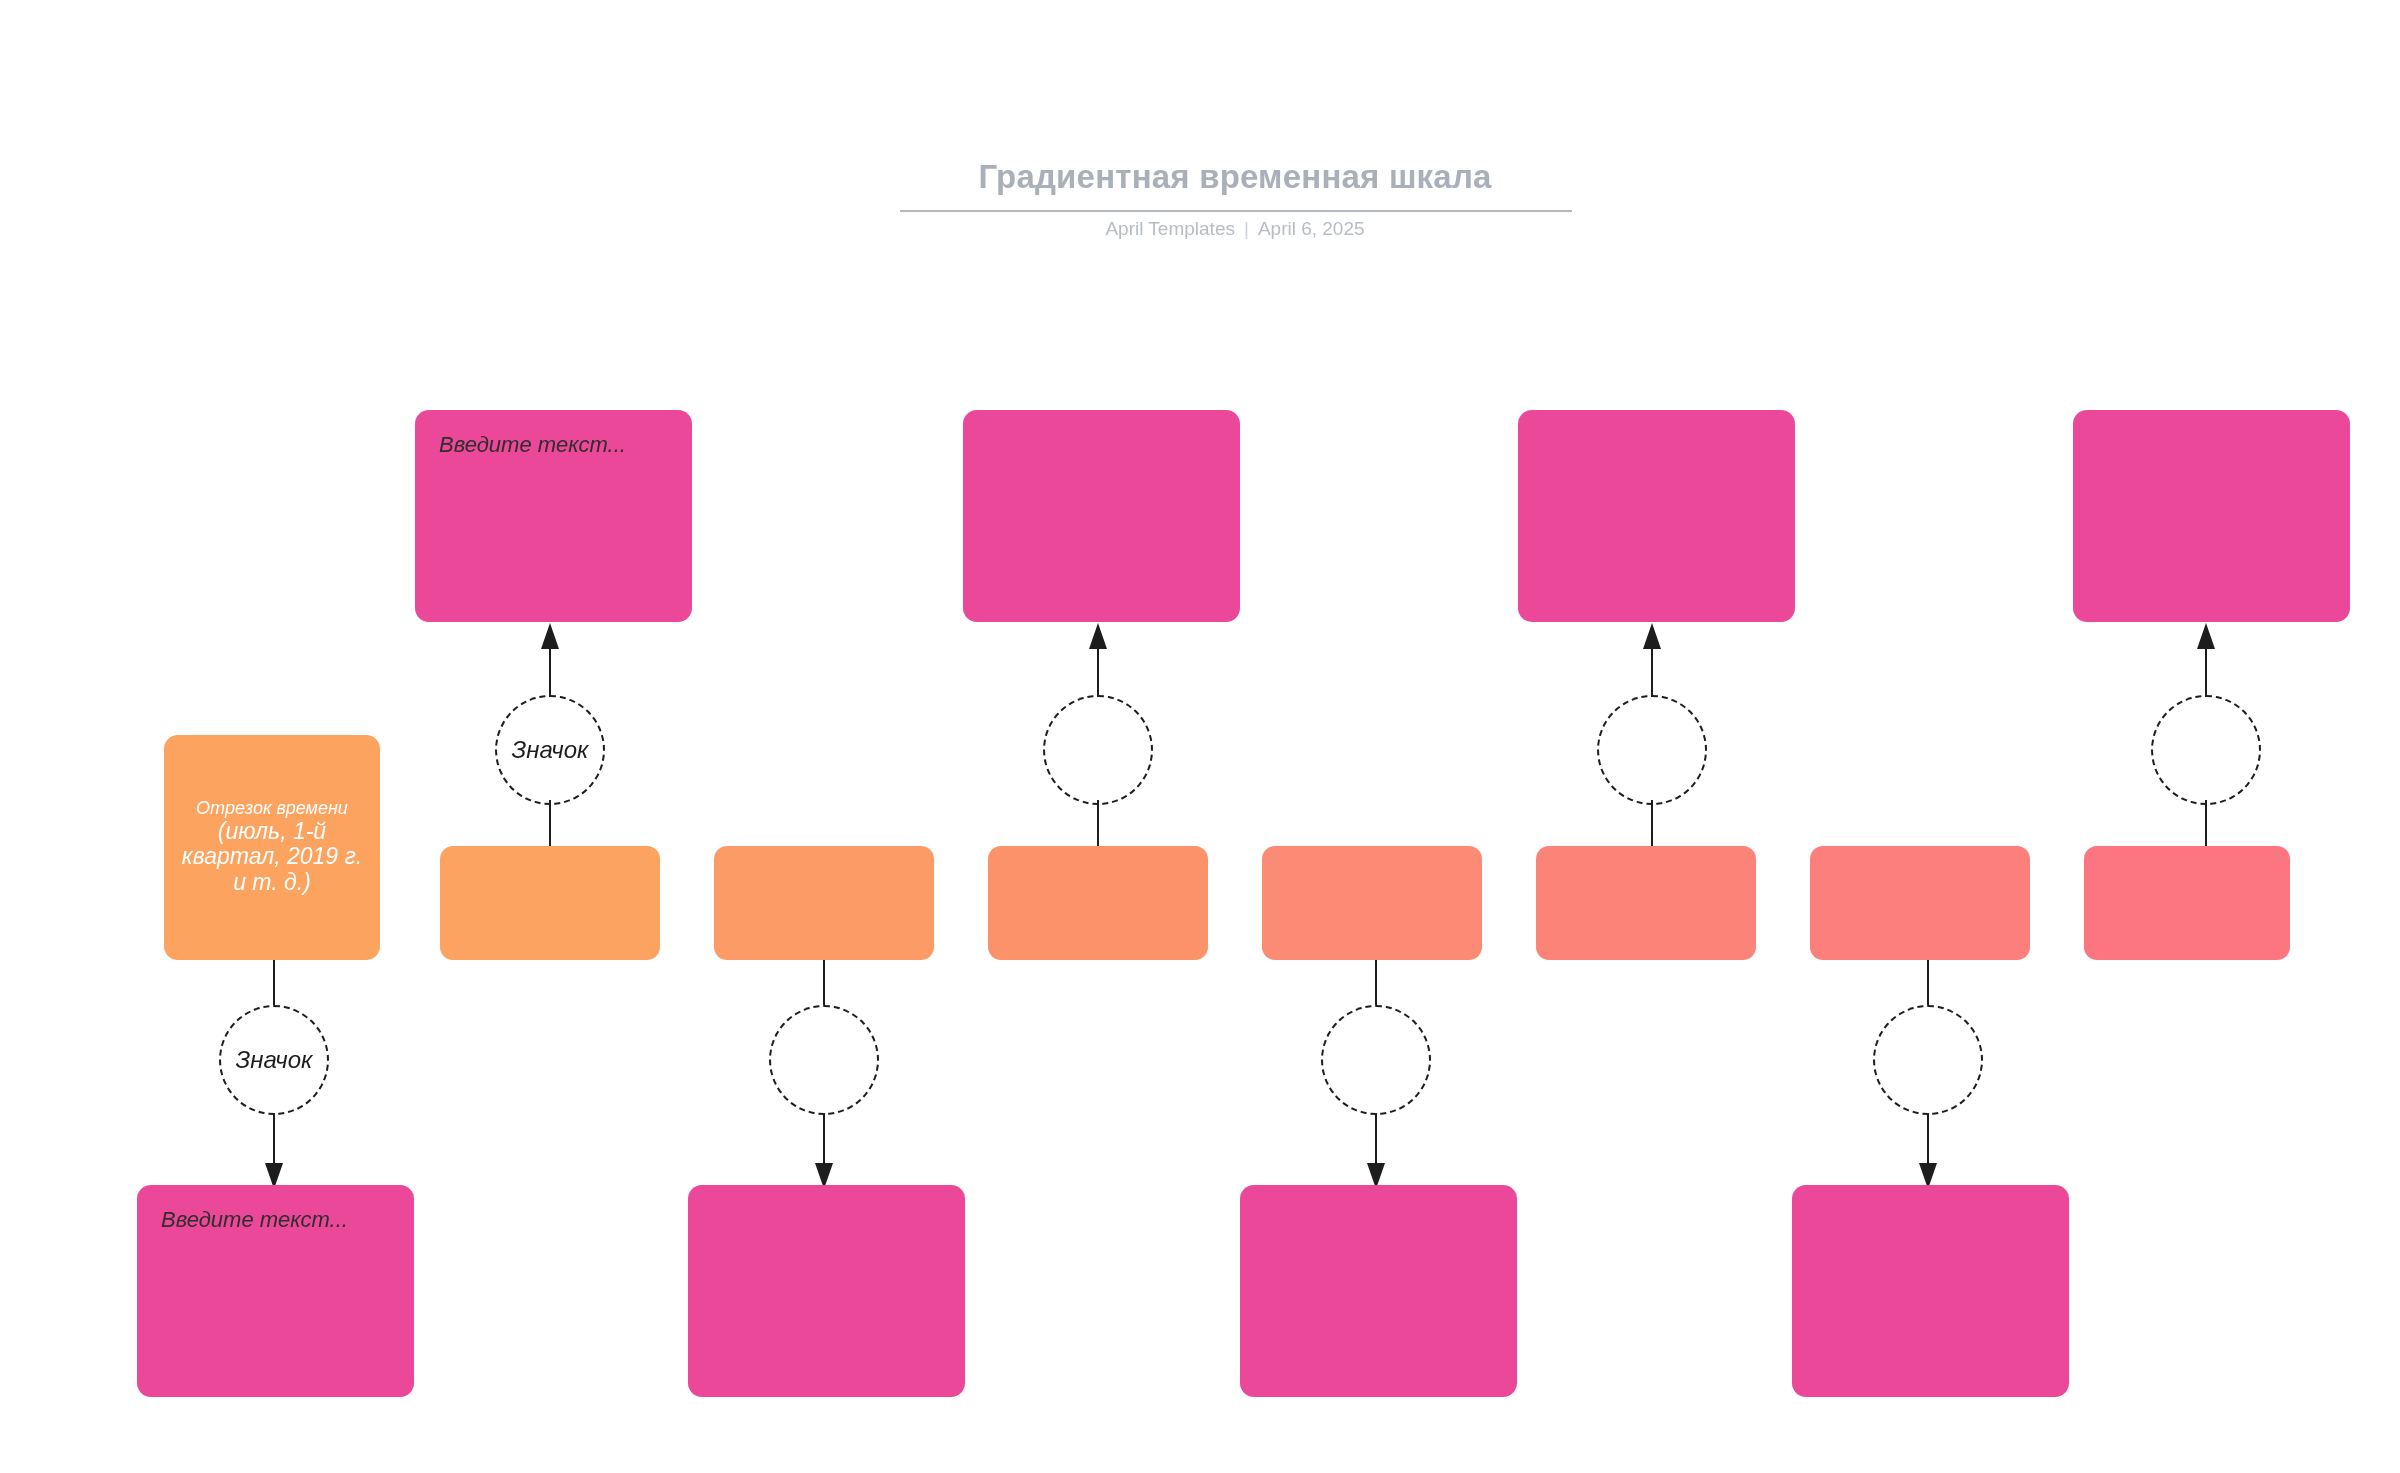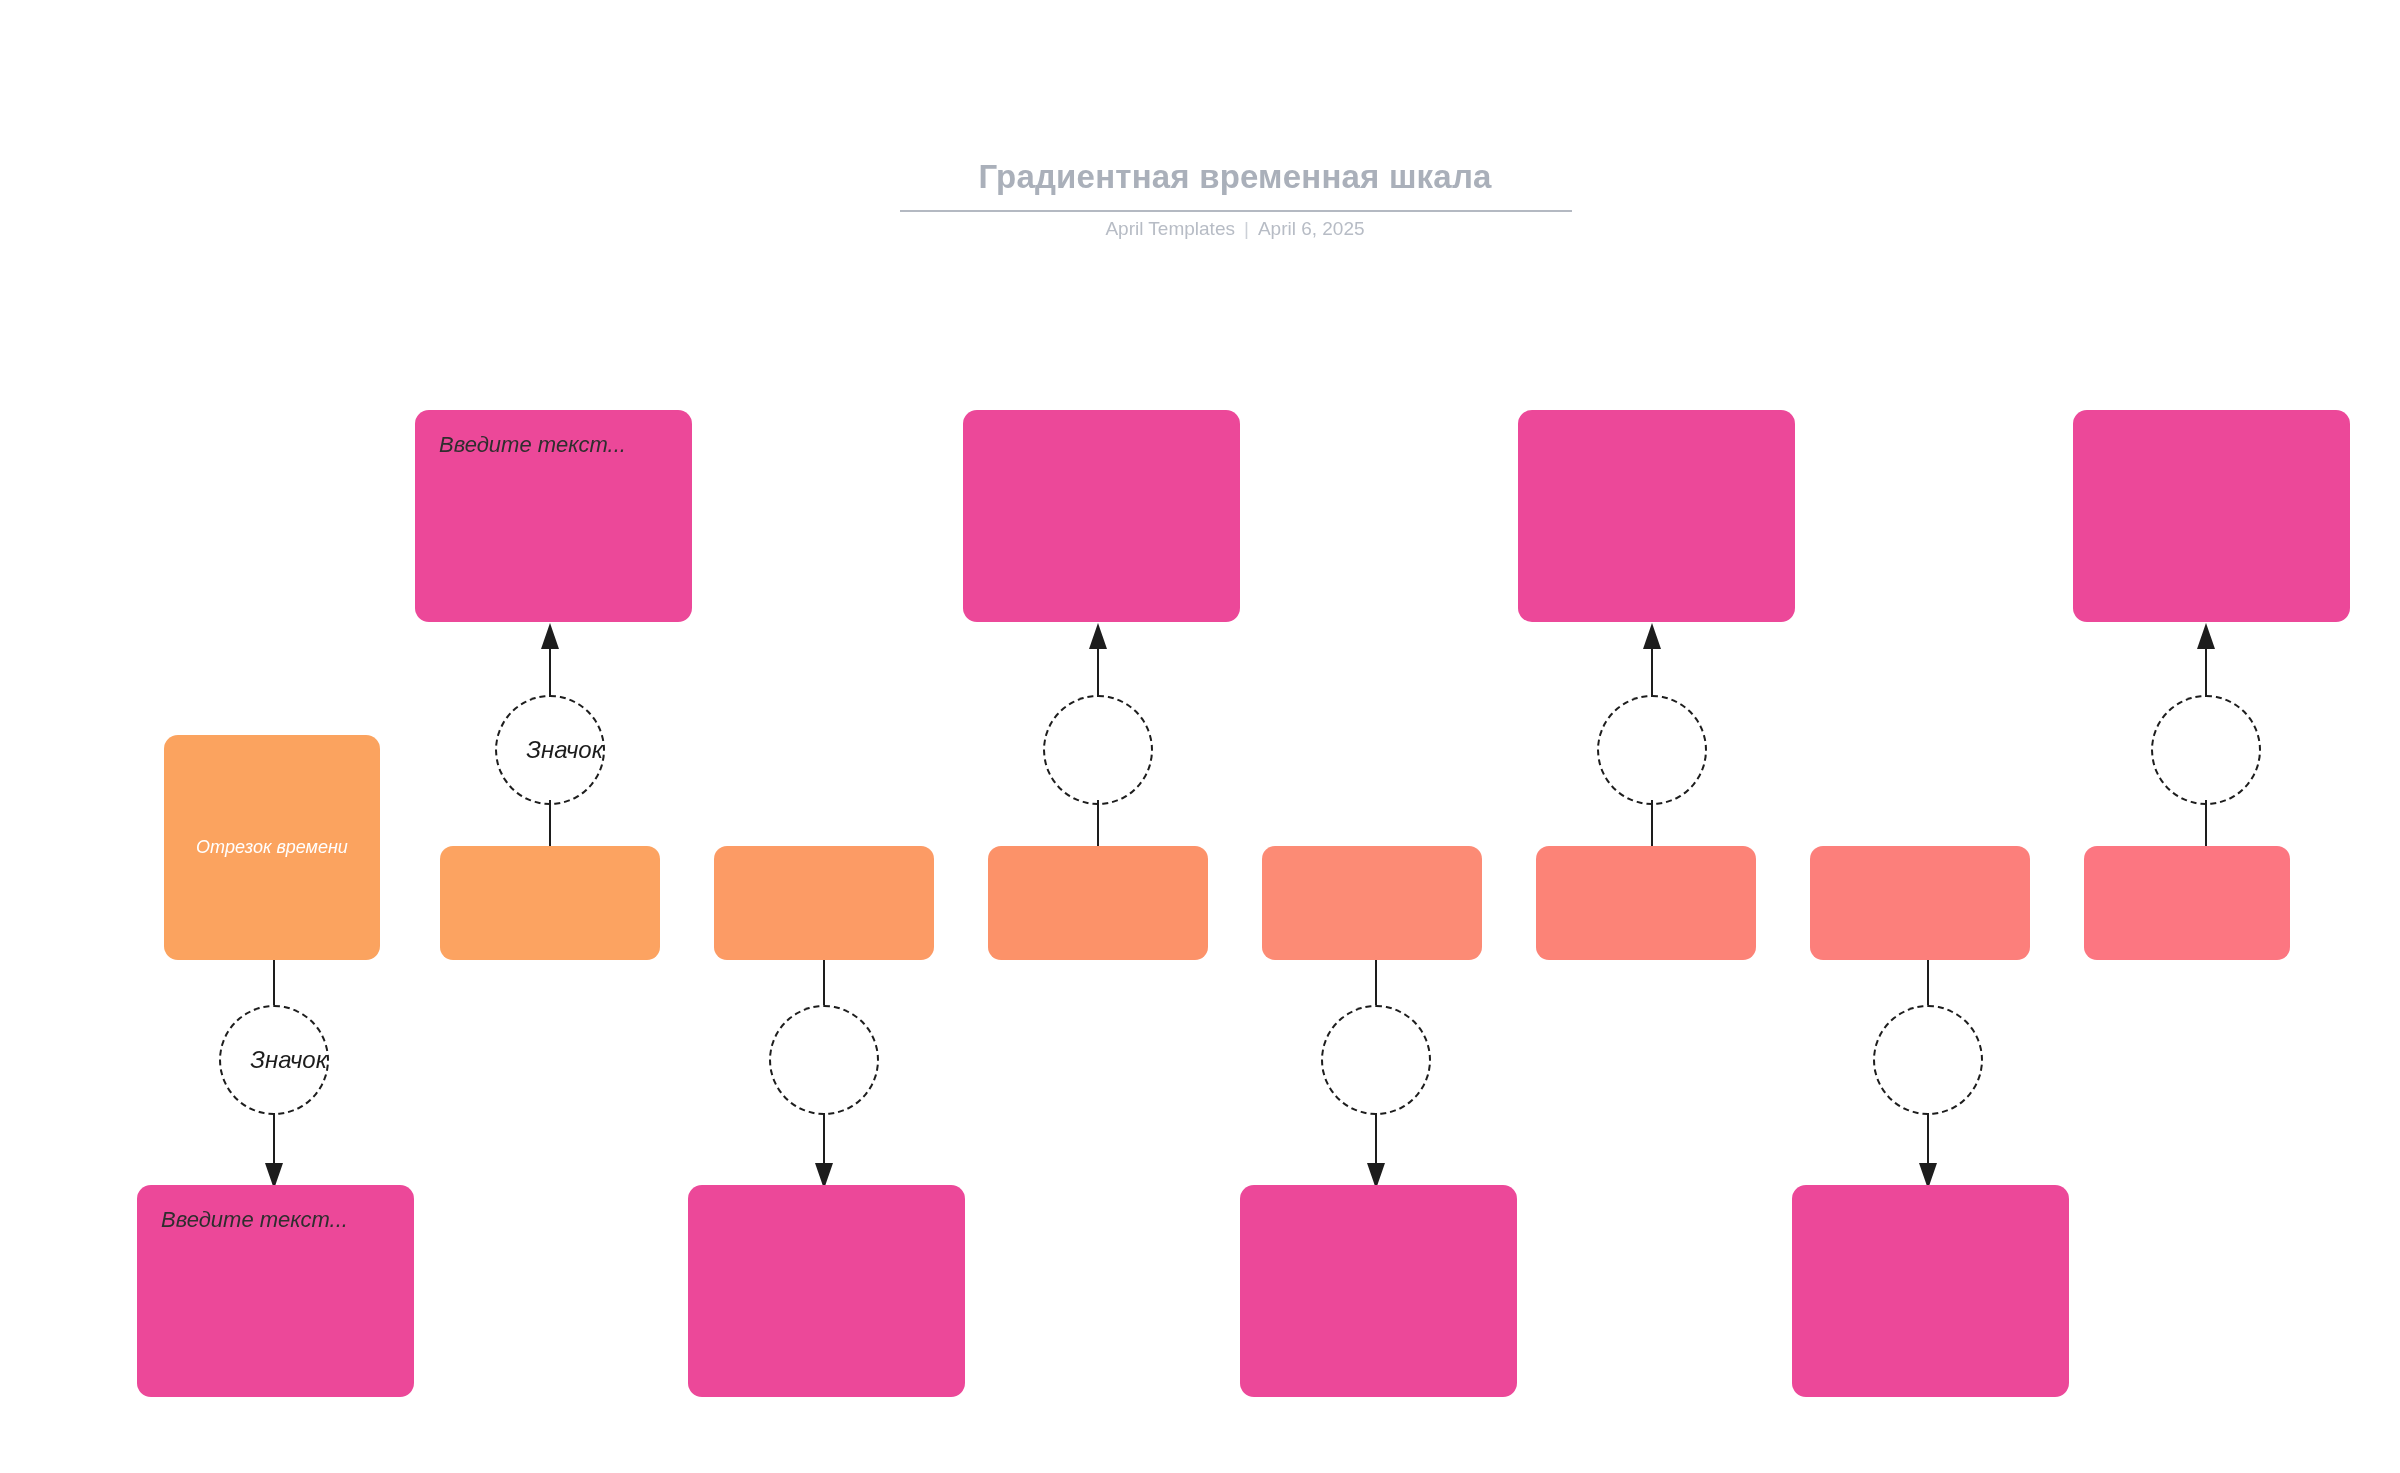--- a/index.html
+++ b/index.html
@@ -109,21 +109,21 @@
   .icon-circle {
     position: absolute;
     width: 110px;
     height: 110px;
     border: 2px dashed #1d1d1d;
     border-radius: 50%;
     box-sizing: border-box;
     background: transparent;
     display: flex;
     align-items: center;
-    justify-content: flex-end;
+    justify-content: center;
   }
   .icon-circle-label {
     font-size: 24px;
     font-style: italic;
     color: #1d1d1d;
     white-space: nowrap;
   }
 
   .connector {
     position: absolute;
@@ -142,20 +142,21 @@
 <div id="header">
   <div id="title">Градиентная временная шкала</div>
   <div id="title-rule"></div>
   <div id="subtitle">
     <span>April Templates</span><span class="sep">|</span><span>April 6, 2025</span>
   </div>
 </div>
 
 <div class="period-card" style="left:164px; top:735px; width:216px; height:225px;">
   <div class="period-title">Отрезок времени</div>
+  <div class="period-sub">(июль, 1-й квартал, 2019 г. и т. д.)</div>
 </div>
 
 <div class="bar" style="left:440px;  top:846px; width:220px; height:114px; background:#fca361;"></div>
 <div class="bar" style="left:714px;  top:846px; width:220px; height:114px; background:#fc9b65;"></div>
 <div class="bar" style="left:988px;  top:846px; width:220px; height:114px; background:#fc9269;"></div>
 <div class="bar" style="left:1262px; top:846px; width:220px; height:114px; background:#fc8b75;"></div>
 <div class="bar" style="left:1536px; top:846px; width:220px; height:114px; background:#fc8377;"></div>
 <div class="bar" style="left:1810px; top:846px; width:220px; height:114px; background:#fc7f7b;"></div>
 <div class="bar" style="left:2084px; top:846px; width:206px; height:114px; background:#fc7681;"></div>
 

